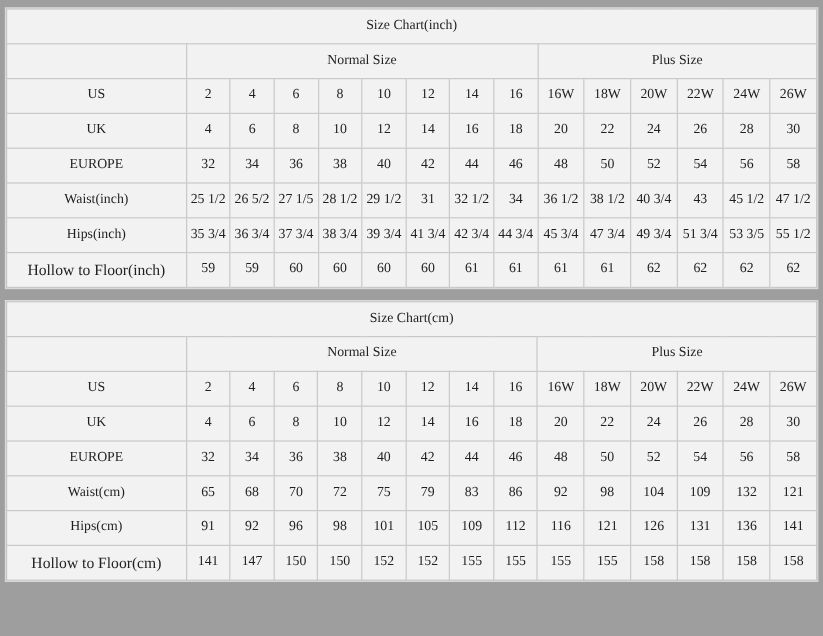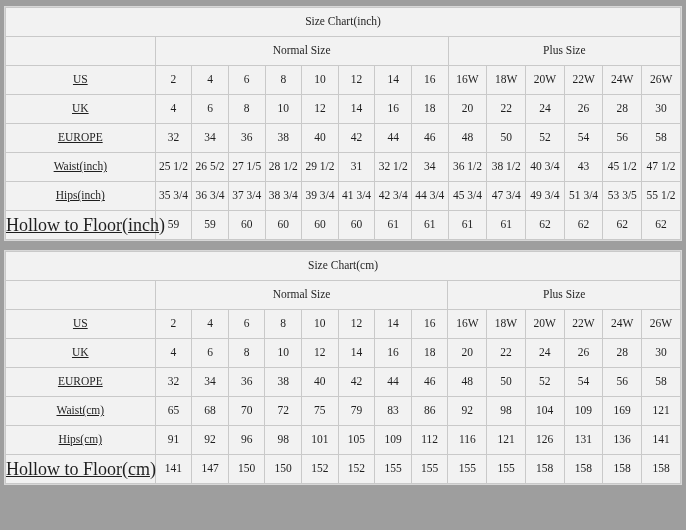--- a/index.html
+++ b/index.html
@@ -53,24 +53,23 @@
     border-bottom: 1px solid #c9c9c9;
     background: #f2f2f2;
   }
   td.group-cell {
     font-size: 14px;
     height: 26px;
   }
   td.row-label {
     font-size: 13px;
     text-align: center;
-    text-decoration: underline;
   }
   td.row-label.small {
-    font-size: 18px;
+    font-size: 13px;
   }
   td.blank {
     background: #f2f2f2;
   }
   .cm-block td {
     height: 28px;
   }
 </style>
 </head>
 <body>
@@ -273,21 +272,21 @@
           <td>70</td>
           <td>72</td>
           <td>75</td>
           <td>79</td>
           <td>83</td>
           <td>86</td>
           <td>92</td>
           <td>98</td>
           <td>104</td>
           <td>109</td>
-          <td>169</td>
+          <td>132</td>
           <td>121</td>
         </tr>
         <tr>
           <td class="row-label">Hips(cm)</td>
           <td>91</td>
           <td>92</td>
           <td>96</td>
           <td>98</td>
           <td>101</td>
           <td>105</td>

